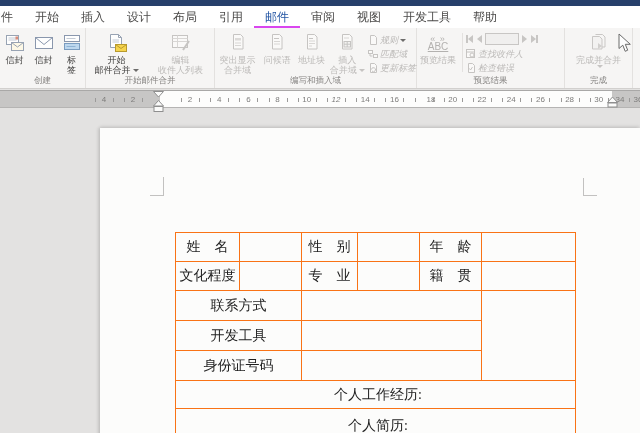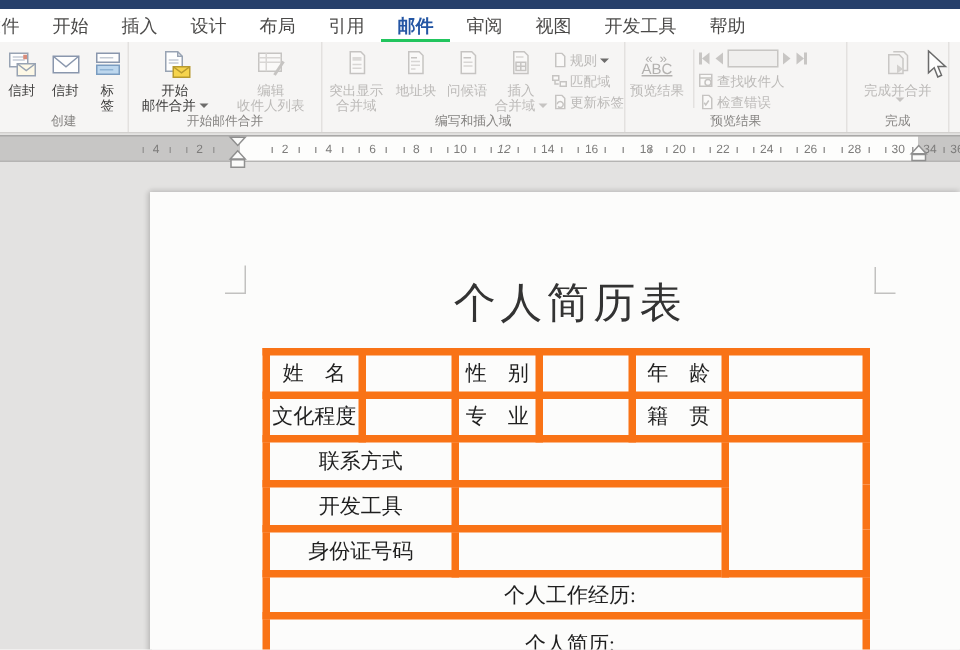--- a/index.html
+++ b/index.html
@@ -7,39 +7,39 @@
   body { font-family:"Liberation Sans", sans-serif; position:relative; background:#e3e2e1; }
 
   
   .titlebar { position:absolute; left:0; top:0; width:640px; height:6px; background:#27406b; }
 
   
   .tabs { position:absolute; left:0; top:6px; width:640px; height:22px; background:#ffffff;
           display:flex; align-items:center; overflow:hidden; }
   .tab { font-size:12px; color:#4b4a49; padding:0 11px; height:22px; line-height:22px; cursor:default; white-space:nowrap; }
   .tab.first { margin-left:-22px; }
-  .tab.active { color:#2456a4; border-bottom:2px solid #22c55e;font-weight:bold; }
+  .tab.active { color:#2456a4; border-bottom:2px solid #d946ef; }
 
   
   .ribbon { position:absolute; left:0; top:28px; width:640px; height:61px; background:#f6f5f4;
             border-bottom:1px solid #d2d0ce; display:flex; }
   .group { display:flex; flex-direction:column; border-right:1px solid #e3e1df; height:100%; }
   .g-body { flex:1; display:flex; align-items:flex-start; padding-top:2px; }
   .g-label { height:13px; font-size:8.5px; color:#868482; text-align:center; line-height:11px; }
 
   .btn { display:flex; flex-direction:column; align-items:center; padding-top:1px; cursor:default; }
   .btn .ic { height:24px; display:flex; align-items:center; justify-content:center; }
   .bl { font-size:9px; color:#3d3c3b; line-height:10px; text-align:center; display:flex; align-items:center; justify-content:center; white-space:nowrap; }
   .bl:empty { display:none; }
   .dis .bl { color:#bcbab8; }
   .dd { width:0; height:0; border-left:3px solid transparent; border-right:3px solid transparent;
         border-top:3.5px solid #6d6c6b; display:inline-block; margin-left:2px; }
   .dis .dd { border-top-color:#c6c4c2; }
 
-  .sbtn { display:flex; align-items:center; font-size:9px; color:#bcbab8; height:14px; white-space:nowrap; cursor:default; }
+  .sbtn { display:flex; align-items:center; font-size:9px; color:#bcbab8; height:14px; white-space:nowrap; cursor:default;font-style:italic; }
   .sbtn svg { margin-right:2px; }
 
   .abc-icon { text-align:center; color:#b3b1af; line-height:8px; }
   .abc-icon .a1 { font-size:9px; letter-spacing:1px; display:block; }
   .abc-icon .a2 { font-size:10px; display:block;text-decoration:underline; }
 
   .vsep { width:1px; background:#e3e1df; margin:3px 3px; align-self:stretch; }
 
   .navrow { display:flex; align-items:center; height:16px; }
   .navtri { width:0; height:0; display:inline-block; }
@@ -61,21 +61,21 @@
           box-shadow:-2px 0 3px rgba(0,0,0,0.12), 0 -2px 3px rgba(0,0,0,0.08); }
   .crop { position:absolute; }
   .crop-tl { left:50px; top:49px; width:14px; height:19px; border-right:1px solid #c2c1c0; border-bottom:1px solid #c2c1c0; }
   .crop-tr { left:483px; top:50px; width:14px; height:18px; border-left:1px solid #c2c1c0; border-bottom:1px solid #c2c1c0; }
 
   .doc-title { position:absolute; left:63px; top:55px; width:434px; text-align:center;
                font-family:"Liberation Sans", sans-serif; font-size:28px; letter-spacing:3px; color:#333; }
 
   table.resume { position:absolute; left:75px; top:104px; width:400px; border-collapse:collapse; table-layout:fixed;
                  font-family:"Liberation Serif", serif; font-size:14px; color:#1f1f1f; }
-  table.resume td { border:5px solid #f97316; text-align:center; vertical-align:middle; overflow:hidden; }
+  table.resume td { border:1px solid #f97316; text-align:center; vertical-align:middle; overflow:hidden; }
   tr.h29 td { height:29px; } tr.h30 td { height:30px; } tr.h28 td { height:28px; } tr.h45 td { height:45px; }
   td.lt { text-align:left; padding-left:5px; vertical-align:middle;margin-top:32px; }
 
   .cursor { position:absolute; left:618px; top:33px; z-index:20; }
 </style>
 </head>
 <body>
 
 <div class="titlebar"></div>
 
@@ -182,38 +182,38 @@
             <line x1="7" y1="12.5" x2="13" y2="12.5" stroke="#d8d6d4"></line>
           </svg>
         </span>
         <span class="bl">突出显示</span>
         <span class="bl">合并域</span>
       </div>
       <div class="btn dis" style="width:35px;">
         <span class="ic">
           <svg width="20" height="20" viewBox="0 0 20 20">
             <path d="M5.5,1.5 h7 l2.5,2.5 v12 h-9.5 z" fill="#faf9f8" stroke="#c6c4c2"></path>
+            <line x1="7" y1="5.5" x2="12" y2="5.5" stroke="#c6c4c2"></line>
+            <line x1="7" y1="8.5" x2="13" y2="8.5" stroke="#d8d6d4"></line>
+            <line x1="7" y1="11" x2="13" y2="11" stroke="#d8d6d4"></line>
+          </svg>
+        </span>
+        <span class="bl">问候语</span>
+      </div>
+      <div class="btn dis" style="width:35px;">
+        <span class="ic">
+          <svg width="20" height="20" viewBox="0 0 20 20">
+            <path d="M5.5,1.5 h7 l2.5,2.5 v12 h-9.5 z" fill="#faf9f8" stroke="#c6c4c2"></path>
             <line x1="7" y1="5.5" x2="11" y2="5.5" stroke="#c6c4c2"></line>
             <line x1="7" y1="8" x2="13" y2="8" stroke="#d8d6d4"></line>
             <line x1="7" y1="10.5" x2="13" y2="10.5" stroke="#d8d6d4"></line>
             <line x1="7" y1="13" x2="10" y2="13" stroke="#d8d6d4"></line>
           </svg>
         </span>
         <span class="bl">地址块</span>
-      </div>
-      <div class="btn dis" style="width:35px;">
-        <span class="ic">
-          <svg width="20" height="20" viewBox="0 0 20 20">
-            <path d="M5.5,1.5 h7 l2.5,2.5 v12 h-9.5 z" fill="#faf9f8" stroke="#c6c4c2"></path>
-            <line x1="7" y1="5.5" x2="12" y2="5.5" stroke="#c6c4c2"></line>
-            <line x1="7" y1="8.5" x2="13" y2="8.5" stroke="#d8d6d4"></line>
-            <line x1="7" y1="11" x2="13" y2="11" stroke="#d8d6d4"></line>
-          </svg>
-        </span>
-        <span class="bl">问候语</span>
       </div>
       <div class="btn dis" style="width:38px;">
         <span class="ic">
           <svg width="20" height="20" viewBox="0 0 20 20">
             <path d="M5.5,1.5 h7 l2.5,2.5 v12 h-9.5 z" fill="#faf9f8" stroke="#c6c4c2"></path>
             <rect x="7" y="8.5" width="6.5" height="5.5" fill="#f3f2f1" stroke="#c6c4c2"></rect>
             <line x1="10.2" y1="8.5" x2="10.2" y2="14" stroke="#c6c4c2"></line>
             <line x1="7" y1="11.2" x2="13.5" y2="11.2" stroke="#c6c4c2"></line>
             <line x1="7" y1="5" x2="12" y2="5" stroke="#d8d6d4"></line>
           </svg>
@@ -383,21 +383,20 @@
 </svg>
 <svg class="marker" style="left:606px; top:92px;" width="13" height="17" viewBox="0 0 13 17">
   <polygon points="6.5,5 1.5,10.5 11.5,10.5" fill="#fbfbfa" stroke="#8f8f8f"></polygon>
   <rect x="2" y="11" width="9" height="4" fill="#fbfbfa" stroke="#8f8f8f"></rect>
 </svg>
 
 <div class="page">
   <div class="crop crop-tl"></div>
   <div class="crop crop-tr"></div>
 
-  <div class="doc-title">个人简历表</div>
 
   <table class="resume">
     <colgroup>
       <col style="width:64px;">
         <col style="width:62px;">
         <col style="width:56px;">
       <col style="width:62px;">
         <col style="width:62px;">
         <col style="width:94px;">
     </colgroup>

